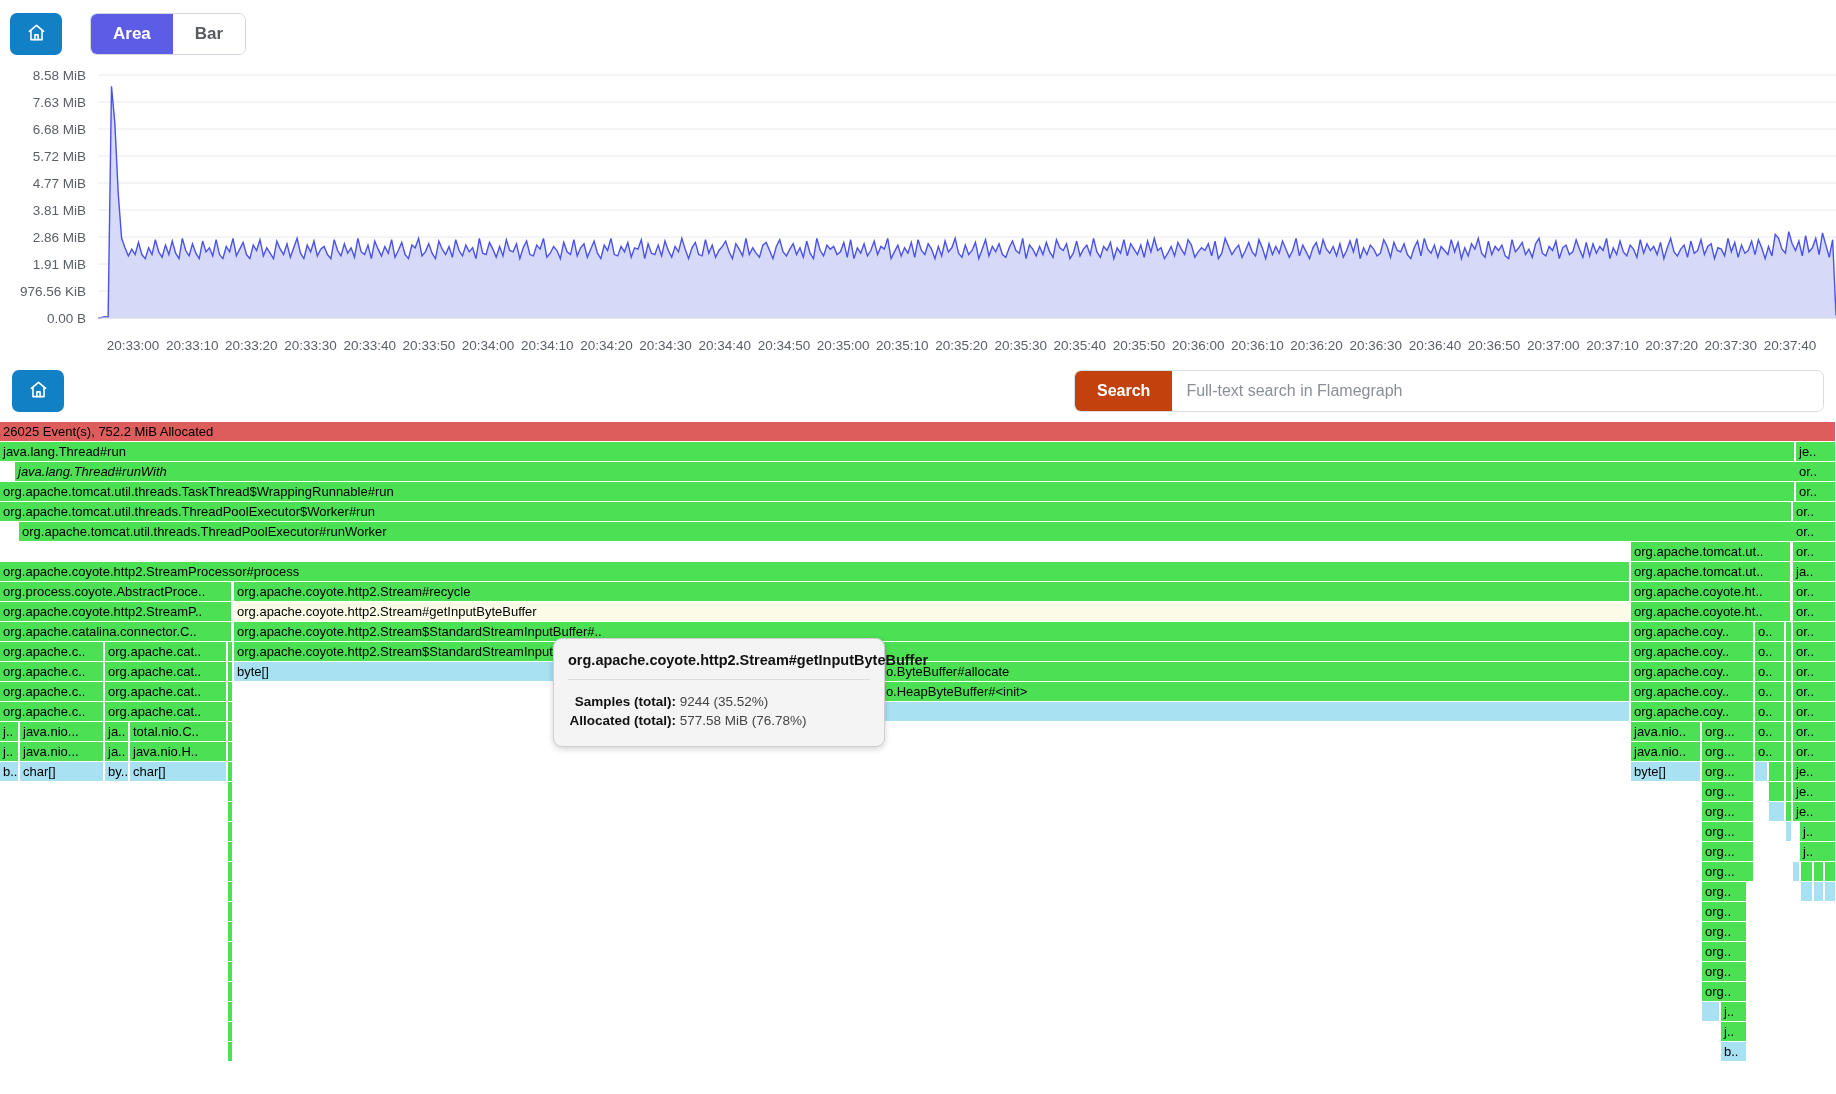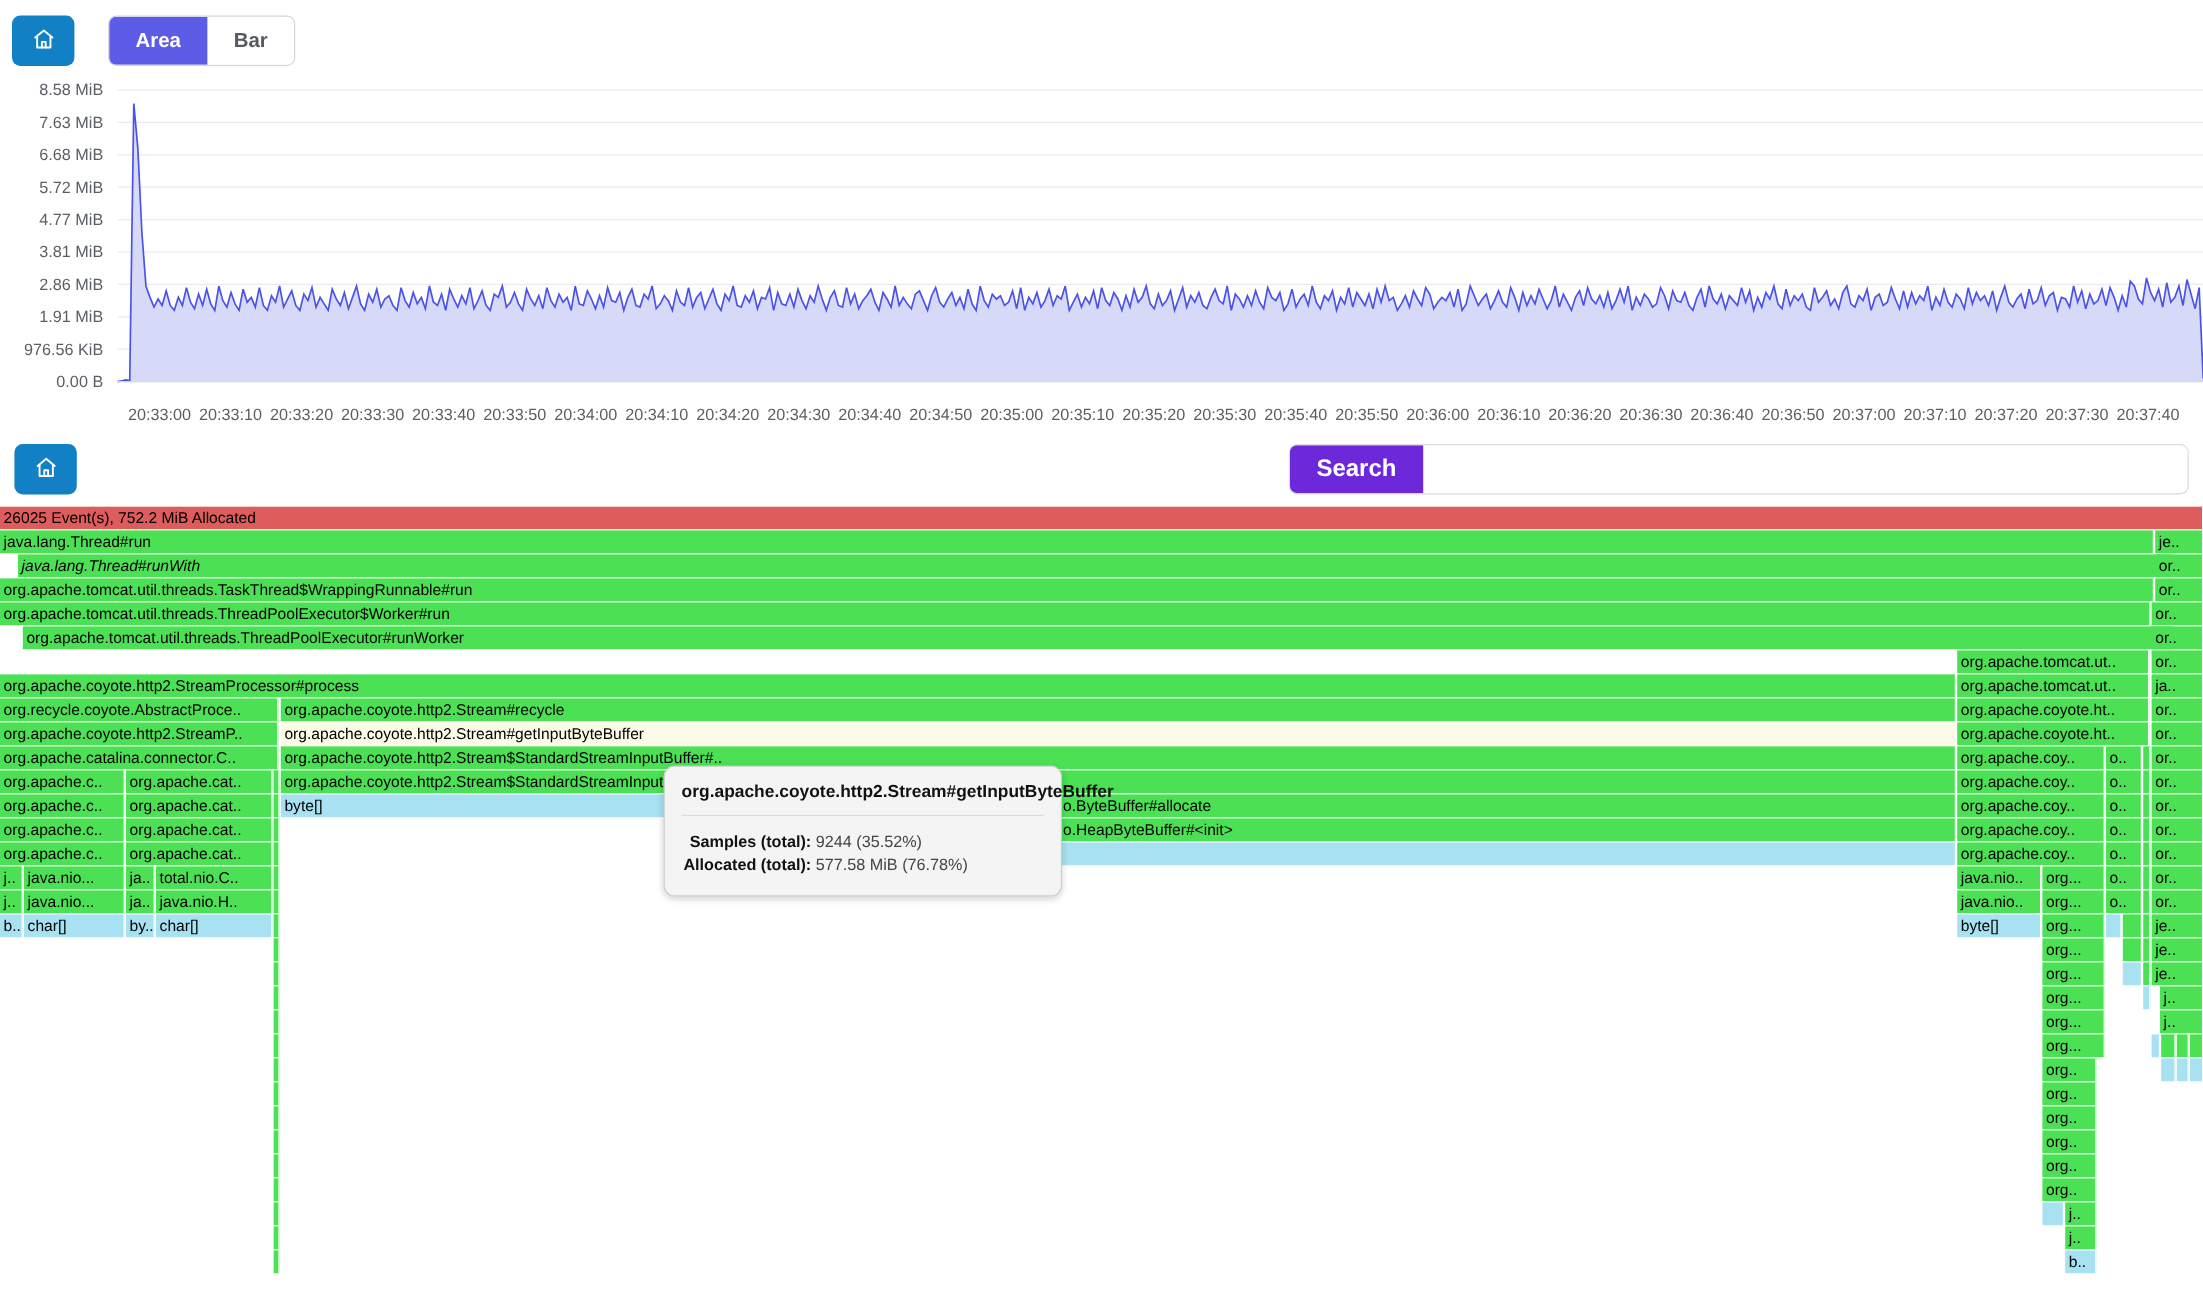--- a/index.html
+++ b/index.html
@@ -69,22 +69,22 @@
   .search-box {
     margin-left: auto;
     display: flex; align-items: stretch;
     width: 750px; height: 42px;
     border: 1px solid #d9dce1;
     border-radius: 7px;
     overflow: hidden;
     background: #fff;
   }
   .search-btn {
-    background: #6d28d9; color: #fff;
-    font-size: 20px; font-weight: bold;
+    background: #c2410c; color: #fff;
+    font-size: 16px; font-weight: bold;
     border: none; padding: 0 22px;
     cursor: pointer;
     font-family: "Liberation Sans", sans-serif;
     display: flex; align-items: center;
   }
   .search-input {
     flex: 1; border: none; outline: none;
     font-size: 16px; color: #333;
     padding: 0 14px;
     font-family: "Liberation Sans", sans-serif;
@@ -217,20 +217,21 @@
     <span>
       <svg viewBox="0 0 24 24" fill="none" stroke="#ffffff" stroke-width="2" stroke-linecap="round" stroke-linejoin="round">
         <path d="M3 10.5L12 3l9 7.5"></path>
           <path d="M5 9.6V21h14V9.6"></path>
           <path d="M10 21v-6h4v6"></path>
       </svg>
     </span>
   </button>
   <div class="search-box">
     <button class="search-btn">Search</button>
+    <input class="search-input" type="text" placeholder="Full-text search in Flamegraph" style="">
   </div>
 </div>
 
 <div class="flame" id="flame">
     <div class="fg-row">
       <div class="fg-cell c-red" style="left: 0px; width: 1836px;">26025 Event(s), 752.2 MiB Allocated</div>
     </div>
     <div class="fg-row">
       <div class="fg-cell c-green" style="left: 0px; width: 1795px;">java.lang.Thread#run</div>
       <div class="fg-cell c-green" style="left: 1796px; width: 40px;">je..</div>
@@ -254,21 +255,21 @@
     <div class="fg-row">
       <div class="fg-cell c-green" style="left: 1631px; width: 160px;">org.apache.tomcat.ut..</div>
       <div class="fg-cell c-green" style="left: 1793px; width: 43px;">or..</div>
     </div>
     <div class="fg-row">
       <div class="fg-cell c-green" style="left: 0px; width: 1630px;">org.apache.coyote.http2.StreamProcessor#process</div>
       <div class="fg-cell c-green" style="left: 1631px; width: 160px;">org.apache.tomcat.ut..</div>
       <div class="fg-cell c-green" style="left: 1793px; width: 43px;">ja..</div>
     </div>
     <div class="fg-row">
-      <div class="fg-cell c-green" style="left: 0px; width: 232px;">org.recycle.coyote.AbstractProce..</div>
+      <div class="fg-cell c-green" style="left: 0px; width: 232px;">org.process.coyote.AbstractProce..</div>
       <div class="fg-cell c-green" style="left: 234px; width: 1396px;">org.apache.coyote.http2.Stream#recycle</div>
       <div class="fg-cell c-green" style="left: 1631px; width: 160px;">org.apache.coyote.ht..</div>
       <div class="fg-cell c-green" style="left: 1793px; width: 43px;">or..</div>
     </div>
     <div class="fg-row">
       <div class="fg-cell c-green" style="left: 0px; width: 232px;">org.apache.coyote.http2.StreamP..</div>
       <div class="fg-cell c-cream" style="left: 234px; width: 1396px;">org.apache.coyote.http2.Stream#getInputByteBuffer</div>
       <div class="fg-cell c-green" style="left: 1631px; width: 160px;">org.apache.coyote.ht..</div>
       <div class="fg-cell c-green" style="left: 1793px; width: 43px;">or..</div>
     </div>

